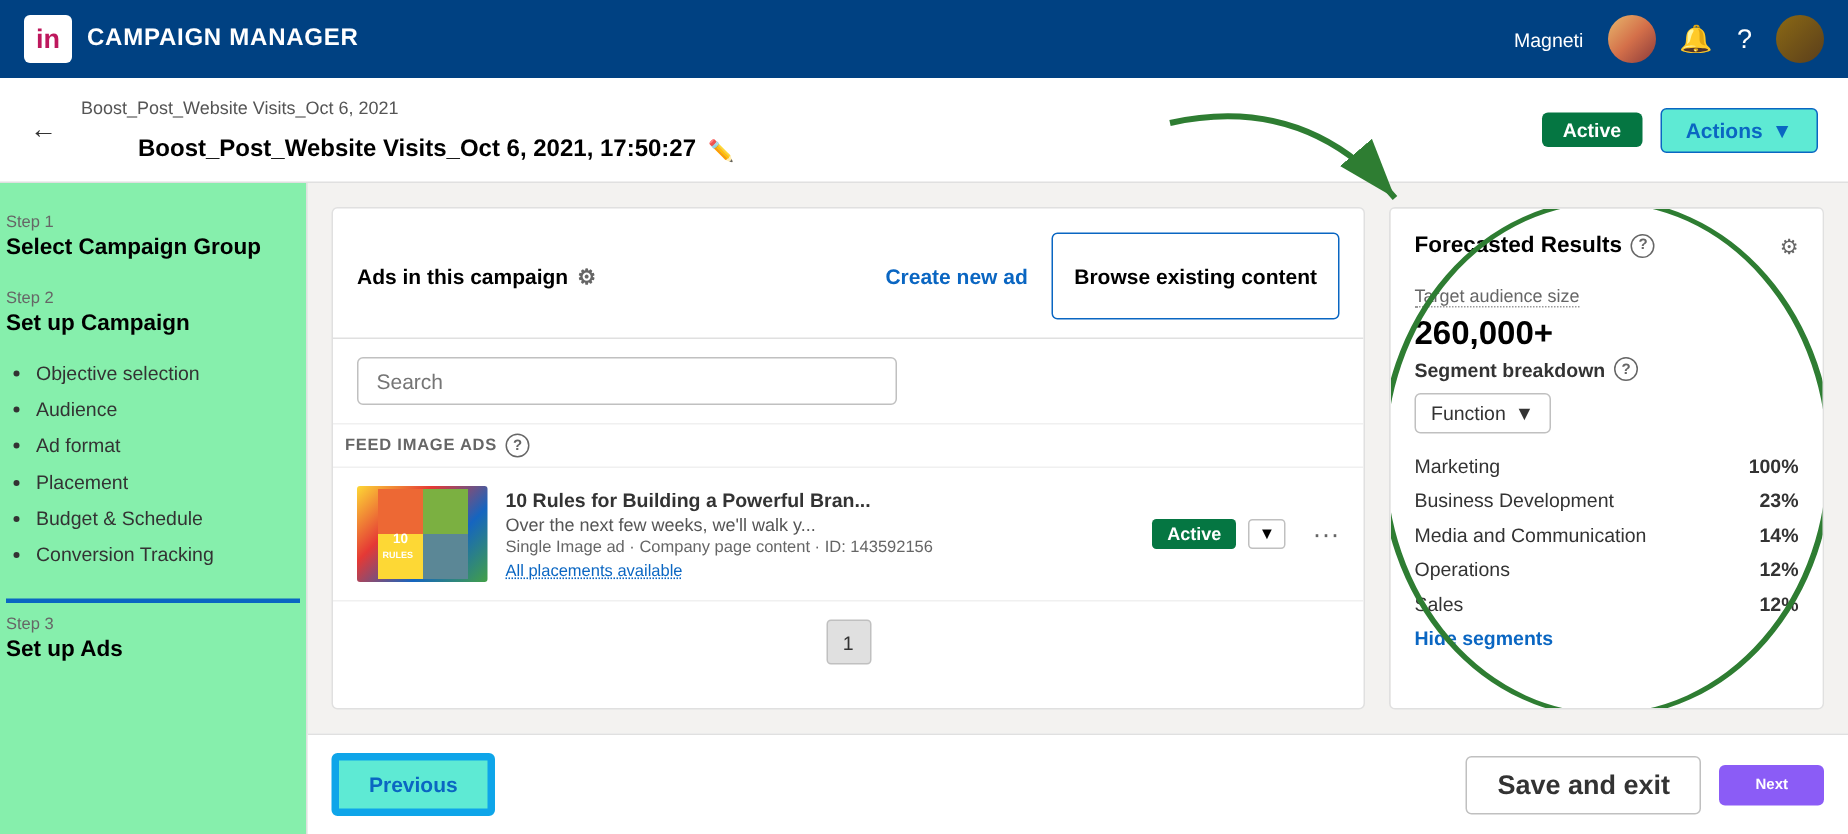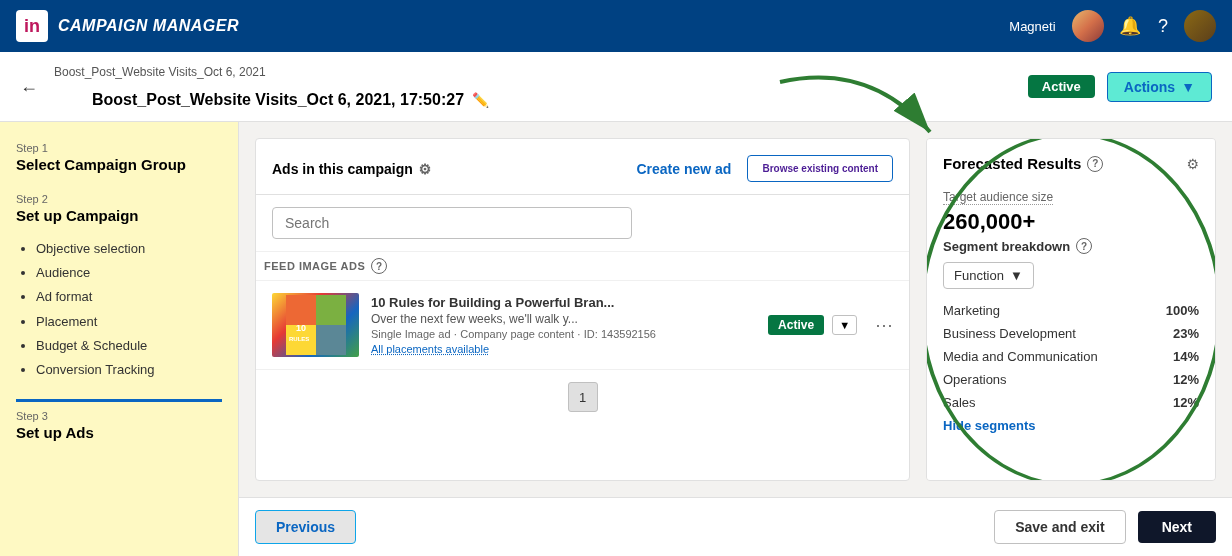--- a/index.html
+++ b/index.html
@@ -21,21 +21,20 @@
       border-radius: 4px;
       display: flex; align-items: center; justify-content: center;
       font-weight: 900; font-size: 18px; color: #be185d;
     }
     .nav-brand {
       color: white;
       font-size: 16px;
       font-weight: 600;
       letter-spacing: 0.5px;
       text-transform: uppercase;
-      font-style: italic;
     }
     .top-nav-right { display: flex; align-items: center; gap: 16px; }
     .nav-company { color: white; font-size: 13px; }
     .nav-avatar-circle {
       width: 32px; height: 32px; border-radius: 50%;
       background: linear-gradient(135deg, #e8b86d, #d4704a, #8b3a3a);
       display: flex; align-items: center; justify-content: center;
     }
     .nav-icon { color: white; font-size: 18px; cursor: pointer; }
 
@@ -78,24 +77,24 @@
 
     
     .main-layout {
       display: flex;
       height: calc(556px - 52px - 70px);
       overflow: hidden;
     }
 
     
     .sidebar {
-      width: 239px;
-      background: #fef9c3;
+      width: 205px;
+      background: #86efac;
       border-right: 1px solid #e0e0e0;
-      padding: 20px 16px;
+      padding: 20px 4px;
       overflow-y: auto;
       flex-shrink: 0;
     }
     .step-label { font-size: 11px; color: #666; margin-bottom: 2px; }
     .step-title { font-size: 15px; font-weight: 700; color: #000; margin-bottom: 16px; }
     .step-section { margin-bottom: 20px; }
     .bullet-list { list-style: disc; padding-left: 20px; }
     .bullet-list li { font-size: 13px; color: #333; margin-bottom: 6px; line-height: 1.4; }
     .step-section-3 .step-title { color: #000; }
 
@@ -144,24 +143,24 @@
     .create-ad-link {
       color: #0a66c2;
       font-size: 14px;
       font-weight: 600;
       cursor: pointer;
       text-decoration: none;
     }
     .browse-btn {
       border: 1px solid #0a66c2;
       background: white;
-      color: #4c1d95;
-      padding: 7px 14px;
-      border-radius: 4px;
-      font-size: 10px;
+      color: #000000;
+      padding: 20px 14px;
+      border-radius: 4px;
+      font-size: 14px;
       font-weight: 600;
       cursor: pointer;
     }
     .search-bar-wrap { padding: 12px 16px; }
     .search-input {
       width: 100%;
       max-width: 360px;
       border: 1px solid #c0c0c0;
       border-radius: 4px;
       padding: 7px 12px;
@@ -219,46 +218,46 @@
     .content-footer {
       background: white;
       border-top: 1px solid #e0e0e0;
       padding: 12px 16px;
       display: flex;
       align-items: center;
       gap: 12px;
     }
     .footer-spacer { flex: 1; }
     .prev-btn {
-      border: 1px solid #0ea5e9;
-      background: #e5e5e5;
+      border: 5px solid #0ea5e9;
+      background: #5eead4;
       color: #0a66c2;
       padding: 8px 20px;
       border-radius: 4px;
       font-size: 14px;
       font-weight: 600;
       cursor: pointer;
     }
     .save-exit-btn {
       border: 1px solid #c0c0c0;
       background: white;
       color: #333;
       padding: 8px 20px;
       border-radius: 4px;
-      font-size: 14px;
+      font-size: 18px;
       font-weight: 600;
       cursor: pointer;
     }
     .next-btn {
-      background: #0f172a;
+      background: #8b5cf6;
       color: white;
       border: none;
       padding: 8px 24px;
       border-radius: 4px;
-      font-size: 14px;
+      font-size: 10px;
       font-weight: 600;
       cursor: pointer;
     }
 
     
     .forecast-panel {
       width: 290px;
       background: white;
       border: 1px solid #e0e0e0;
       border-radius: 4px;

